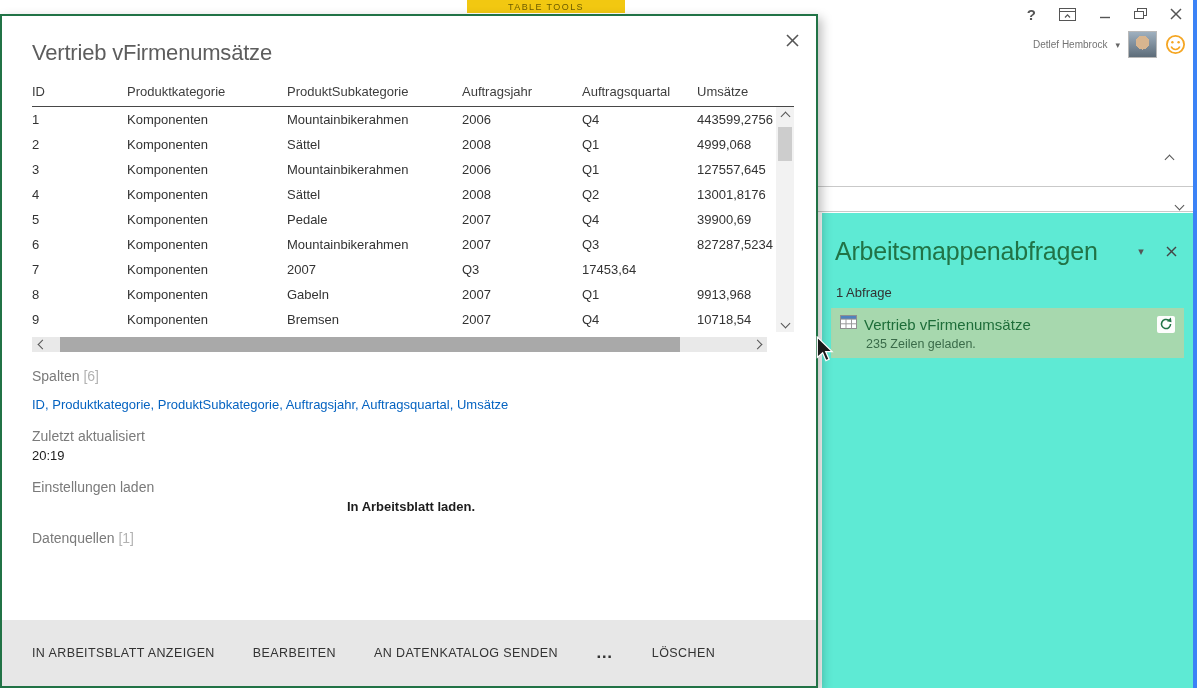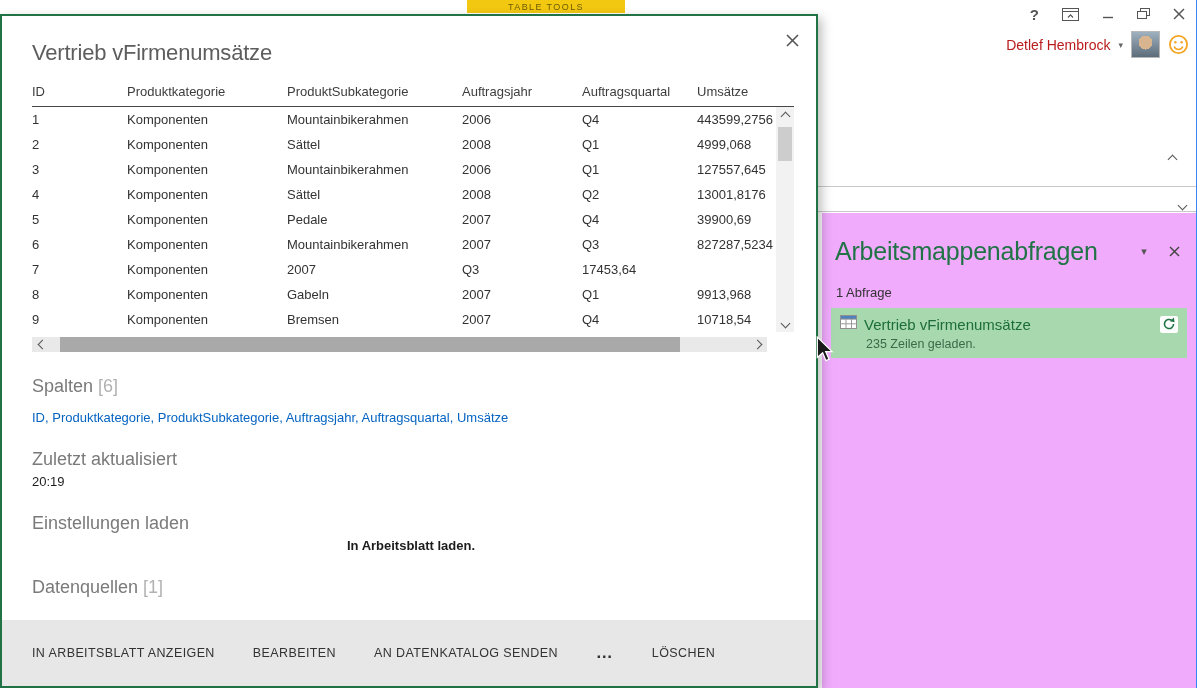--- a/index.html
+++ b/index.html
@@ -1,39 +1,39 @@
 <!DOCTYPE html>
 <html style="--green: #217346; --accent_gold: #F2C811; --link_blue: #0563C1; --query_item_bg: #A7D8AE;"><head>
 <meta charset="utf-8">
 <style>
   * { margin:0; padding:0; box-sizing:border-box; }
   html,body { background:#fff; }
   .screen {
     position:relative; width:1197px; height:688px; overflow:hidden;
     background:#fff; font-family:"Liberation Sans", sans-serif;
-    border-right:1px solid #3b82f6;
+    border-right:4px solid #3b82f6;
   }
 
   
   .goldtab {
     position:absolute; left:467px; top:0; width:158px; height:13px;
     background:var(--accent_gold,#F2C811); color:#6d5c00;
     font-size:9px; letter-spacing:1.4px; text-align:center; line-height:14px;
     z-index:2; overflow:hidden; cursor:default;
   }
 
   
   .rightside { position:absolute; left:818px; top:0; right:0; bottom:0; z-index:1; }
 
   .win-controls { position:absolute; top:6px; right:11px; display:flex; align-items:center; gap:23px; color:#555; }
   .win-controls .wc { display:flex; align-items:center; justify-content:center; height:16px; cursor:default; }
   .help-q { font-size:15px; font-weight:bold; color:#555; }
 
   .user-row { position:absolute; top:31px; right:7px; display:flex; align-items:center; gap:8px; }
-  .user-name { font-size:14px; color:#b91c1c; }
+  .user-name { font-size:10px; color:#737373; }
   .caret { font-size:9px; color:#666; }
   .avatar {
     width:29px; height:27px; border:1px solid #b8b8b8;
     background:
       radial-gradient(circle at 50% 42%, #d8b58f 0 7px, transparent 7px),
       linear-gradient(#9fb0bf, #5d6c79);
   }
   .smiley-wrap { width:21px; height:21px; }
 
   .ribbon-collapse { position:absolute; top:153px; right:17px; width:14px; height:12px; display:flex; align-items:center; justify-content:center; }
@@ -41,21 +41,21 @@
   .chev { display:inline-block; width:7px; height:7px; border-left:1.6px solid #555; border-bottom:1.6px solid #555; }
   .chev-up    { transform:rotate(135deg); }
   .chev-down  { transform:rotate(-45deg); }
   .chev-left  { transform:rotate(45deg); }
   .chev-right { transform:rotate(-135deg); }
 
   .fx-bar { position:absolute; top:186px; left:0; right:0; height:26px; background:#fff;
             border-top:1px solid #c9c9c9; border-bottom:1px solid #c9c9c9; }
   .fx-bar .fx-expand { position:absolute; right:10px; top:8px; }
 
-  .pane { position:absolute; top:213px; left:4px; right:0; bottom:0; background:#f0abfc; }
+  .pane { position:absolute; top:213px; left:4px; right:0; bottom:0; background:#5eead4; }
   .pane-header { display:flex; align-items:center; padding:24px 14px 0 13px; }
   .pane-title { flex:1; font-size:25px; color:var(--green,#217346); letter-spacing:-0.2px; }
   .pane-hbtn { display:flex; align-items:center; justify-content:center; width:16px; height:16px; margin-left:14px; color:#555; }
   .pane-caret { font-size:11px; color:#555; }
   .query-count { margin:19px 0 0 14px; font-size:13px; color:#333; }
 
   .query-item { margin:8px 9px 0 9px; height:50px; background:var(--query_item_bg,#A7D8AE);
                 padding:7px 9px 0 9px; cursor:default; }
   .qi-row1 { display:flex; align-items:center; gap:7px; }
   .qi-name { flex:1; font-size:15px; color:#1d6d39; white-space:nowrap; overflow:hidden; }
@@ -86,21 +86,21 @@
   .vscroll { width:18px; height:225px; background:#f2f2f2; display:flex; flex-direction:column; align-items:center; }
   .vbtn { width:18px; height:18px; display:flex; align-items:center; justify-content:center; }
   .vtrack { flex:1; width:16px; position:relative; }
   .vthumb { position:absolute; top:2px; left:1px; width:14px; height:34px; background:#cdcdcd; }
 
   .hscroll { margin-top:5px; width:735px; height:15px; background:#e9e9e9; display:flex; align-items:center; }
   .hbtn { width:20px; height:15px; display:flex; align-items:center; justify-content:center; }
   .htrack { flex:1; height:15px; position:relative; background:#e9e9e9; }
   .hthumb { position:absolute; left:8px; top:0; height:15px; width:620px; background:#a9a9a9; }
 
-  .sec-h { margin-top:24px; font-size:18px; color:#7a7a7a; }
+  .sec-h { margin-top:16px; font-size:14px; color:#7a7a7a; }
   .sec-h .count { color:#b2b2b2; }
   .links { margin-top:13px; font-size:13px; color:var(--link_blue,#0563C1); }
   .lnk { color:var(--link_blue,#0563C1); cursor:pointer; }
   .lnk:not(:last-child)::after { content:", "; }
   .sec-v { margin-top:4px; font-size:13px; color:#1c1c1c; }
   .sec-v.bold { font-weight:bold;text-align:center; }
   .src-row { margin-top:8px; display:flex; align-items:center; gap:7px; font-size:13px; color:#1c1c1c; }
 
   .actions { position:absolute; left:0; right:0; bottom:0; height:66px; background:#e7e7e7;
              display:flex; align-items:center; padding-left:30px; gap:38px; }

